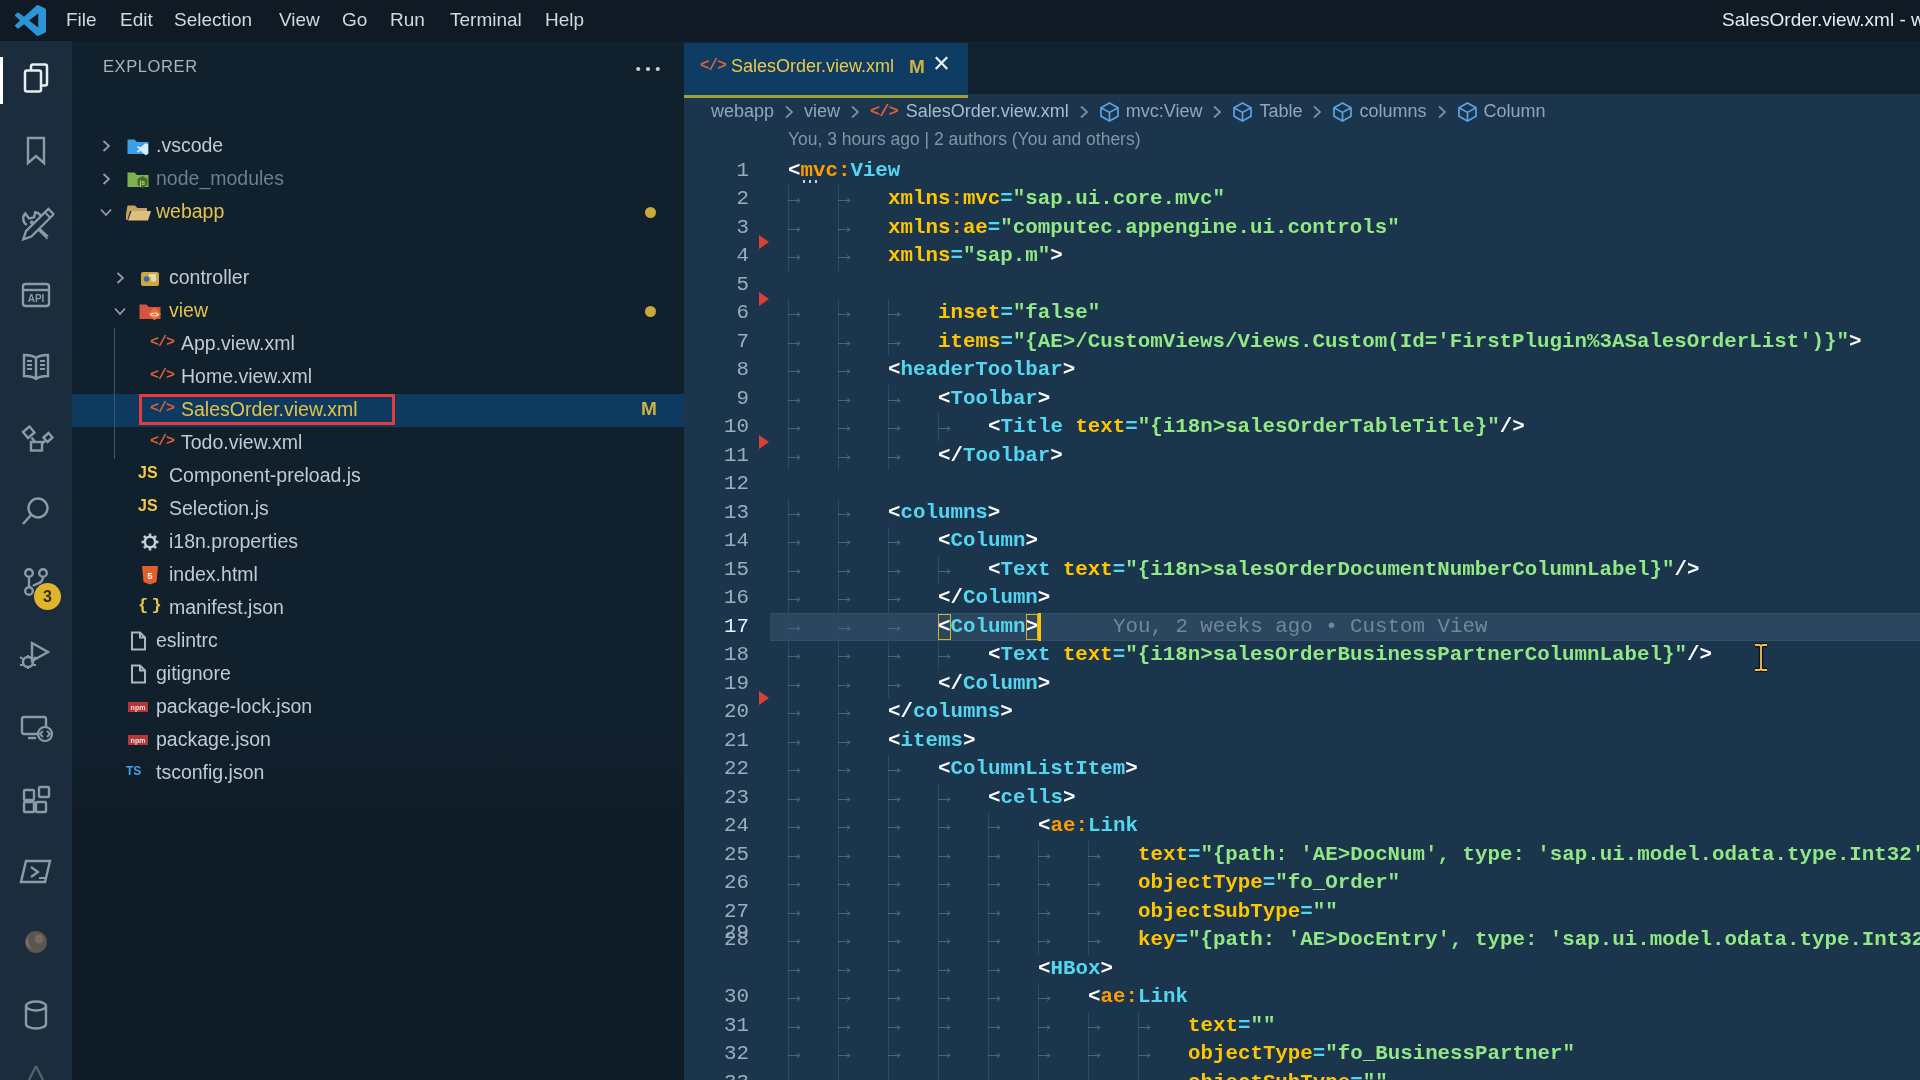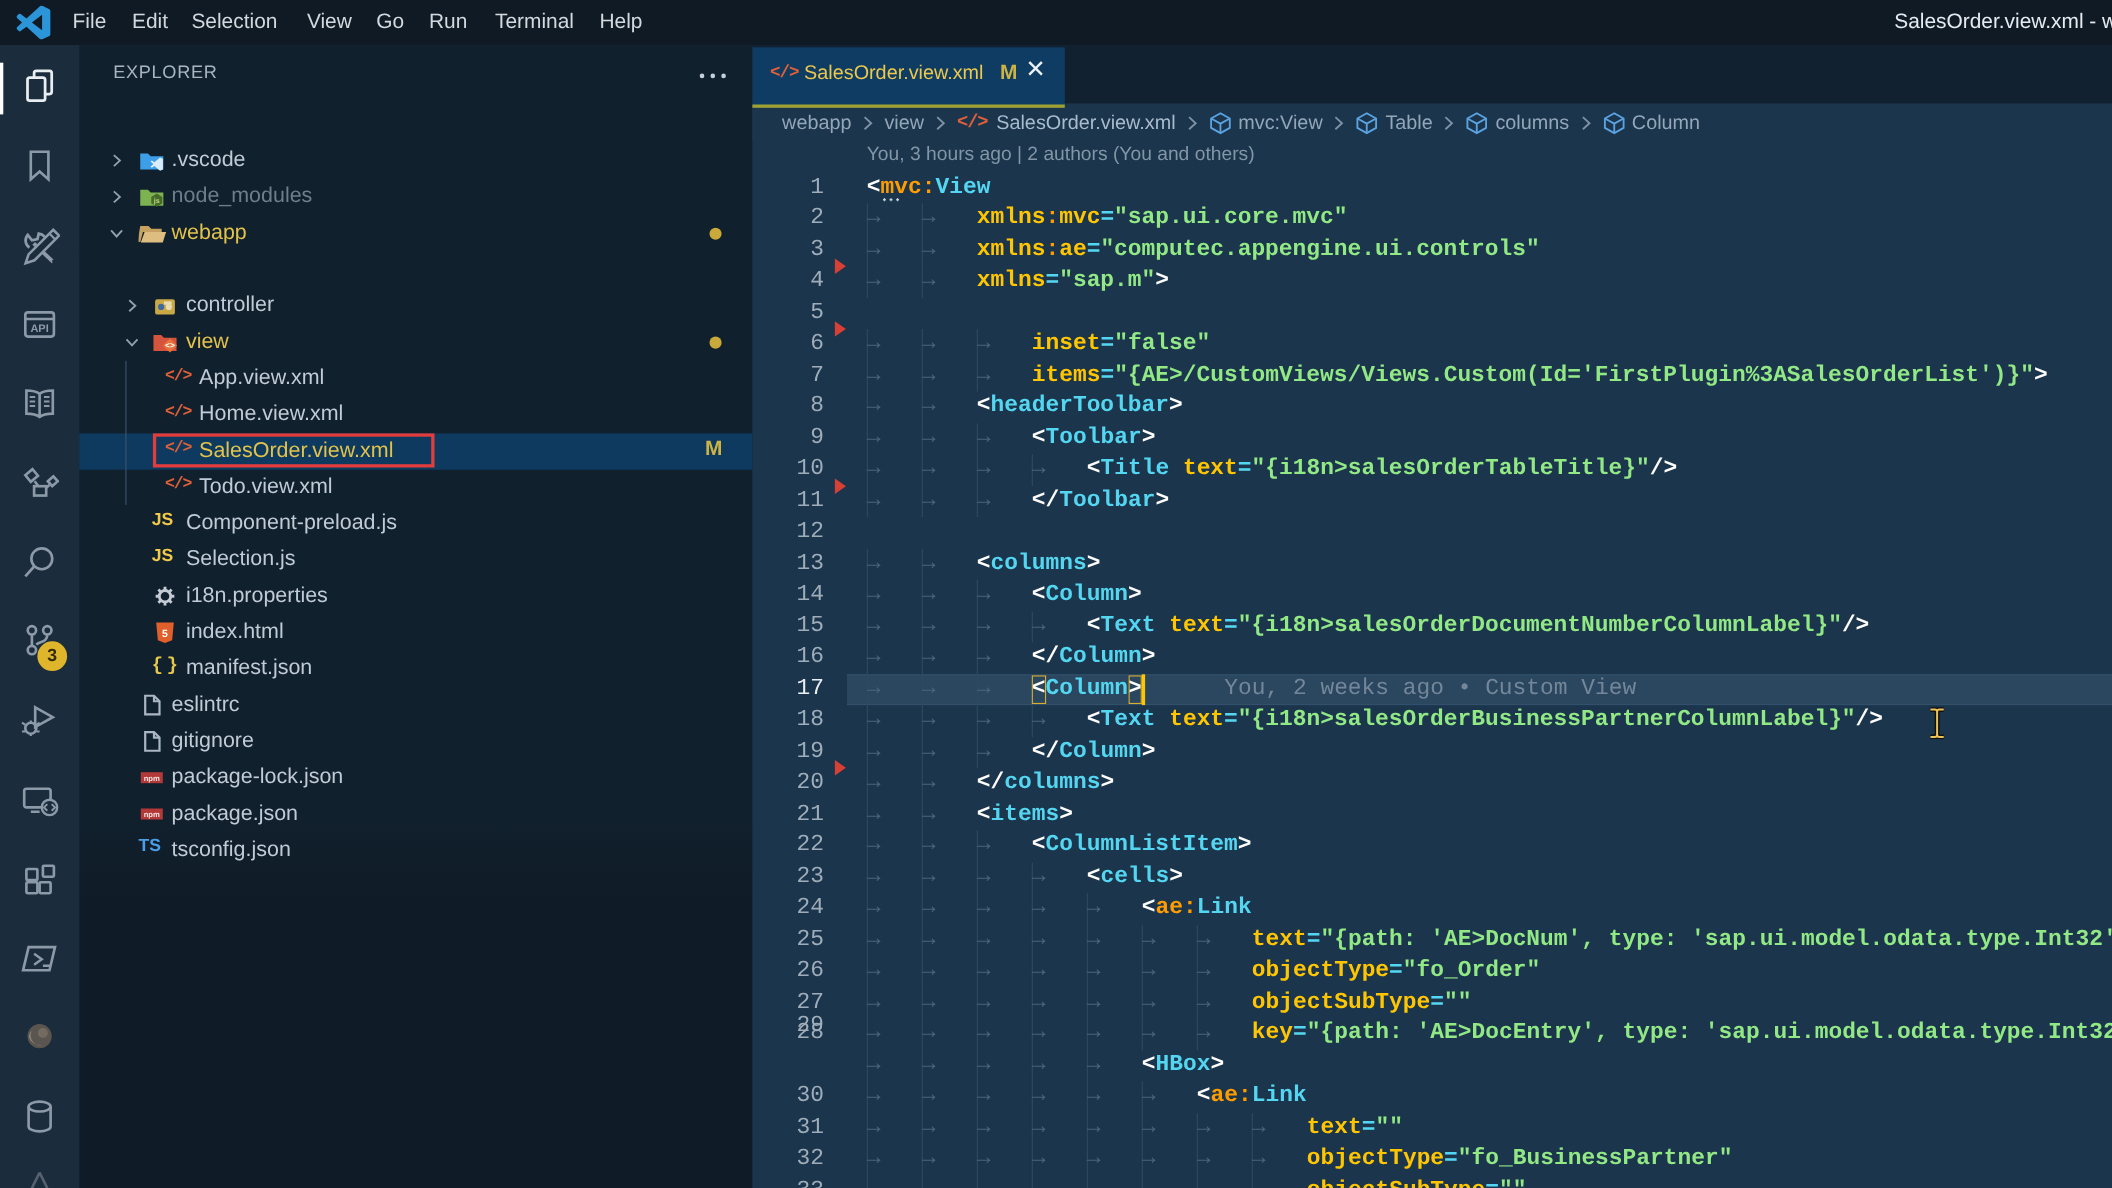--- a/index.html
+++ b/index.html
@@ -24,21 +24,21 @@
 .tchev { position:absolute; top:8px; }
 .ticon { position:absolute; top:4px; width:26px; height:24px; }
 .rl { position:absolute; top:4px; font-size:19.5px; color:#c0cbd6; white-space:nowrap; }
 .dim { color:#6e7e8c; }
 .gold { color:#e3c24b; }
 .mdot { position:absolute; left:573px; top:11px; width:11px; height:11px; border-radius:50%; background:#c9a93a; }
 .mbadge { position:absolute; left:569px; top:4px; font-size:19px; font-weight:bold; color:#cdb344; }
 .fxml { font-family:"Liberation Mono",monospace; font-weight:bold; color:#e0603a; font-size:15px; letter-spacing:-1px; }
 .fjs { font-family:"Liberation Sans"; font-weight:bold; color:#f2ca4a; font-size:16px; }
 .fbr { font-family:"Liberation Mono",monospace; font-weight:bold; color:#e8c84a; font-size:17px; }
-.fts { font-family:"Liberation Sans"; font-weight:bold; color:#4a9fe8; font-size:16px; }
+.fts { font-family:"Liberation Sans"; font-weight:bold; color:#4a9fe8; font-size:12px; }
 #redbox { position:absolute; left:139px; top:264px; width:256px; height:31px; border:3.5px solid #e23c3c; z-index:5; }
 #tguide { position:absolute; left:114px; top:198.5px; width:1px; height:131px; background:#3a5570; }
 #tabbar { position:absolute; left:684px; top:41px; width:1236px; height:53px; background:#12212f; z-index:3; }
 #tab { position:absolute; left:0; top:1.5px; width:284px; height:55.5px; background:#0e3c62; border-bottom:3px solid #9fa233; }
 #tab .fxml { position:absolute; left:16px; top:14px; font-size:16px; }
 #tabname { position:absolute; left:47px; top:13px; font-size:18px; color:#edc84d; }
 #tabm { position:absolute; left:225px; top:13px; font-size:19px; font-weight:bold; color:#cdb344; }
 #tabx { position:absolute; left:249px; top:4px; font-size:29px; font-weight:normal; color:#eef2f6; }
 #crumbs { position:absolute; left:684px; top:95px; width:1236px; height:33px; background:#1b354d;
   display:flex; align-items:center; padding-left:27px; }

